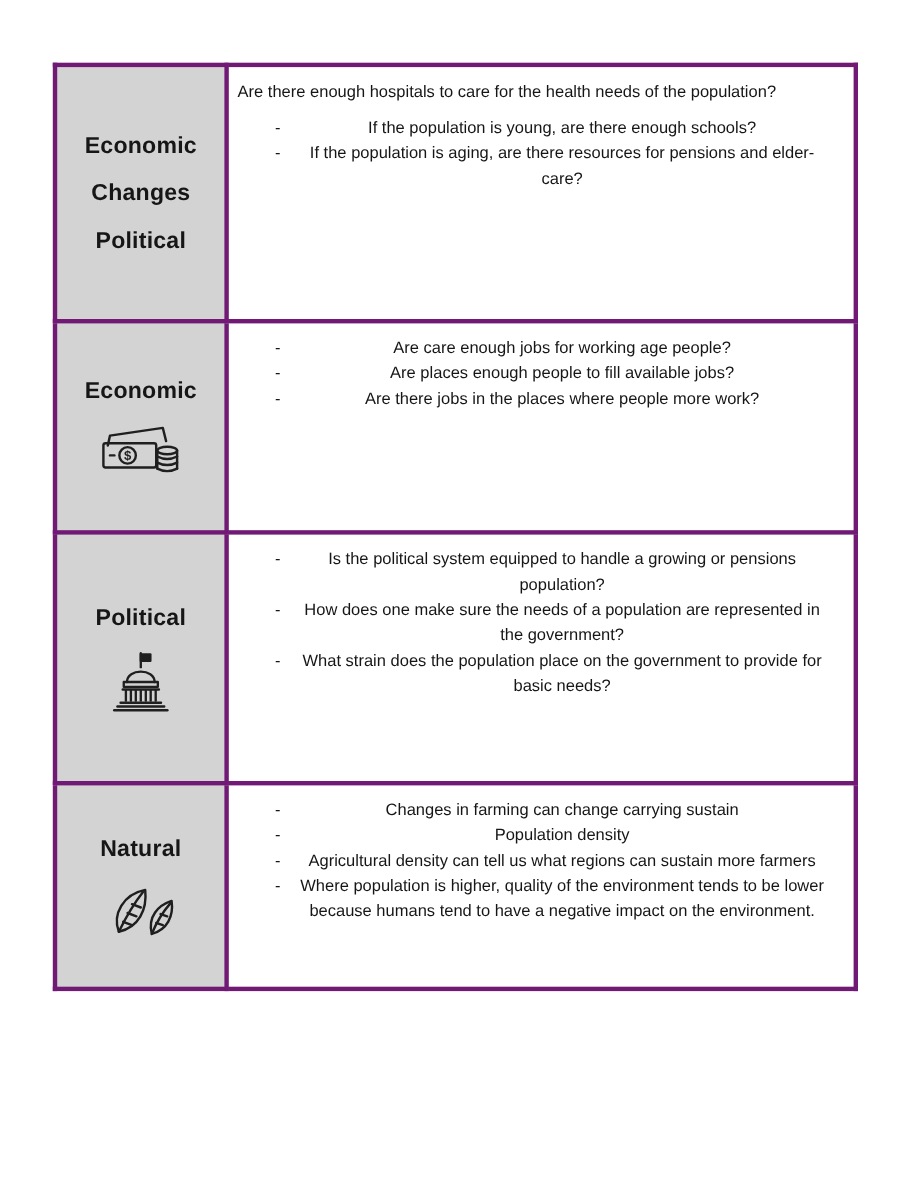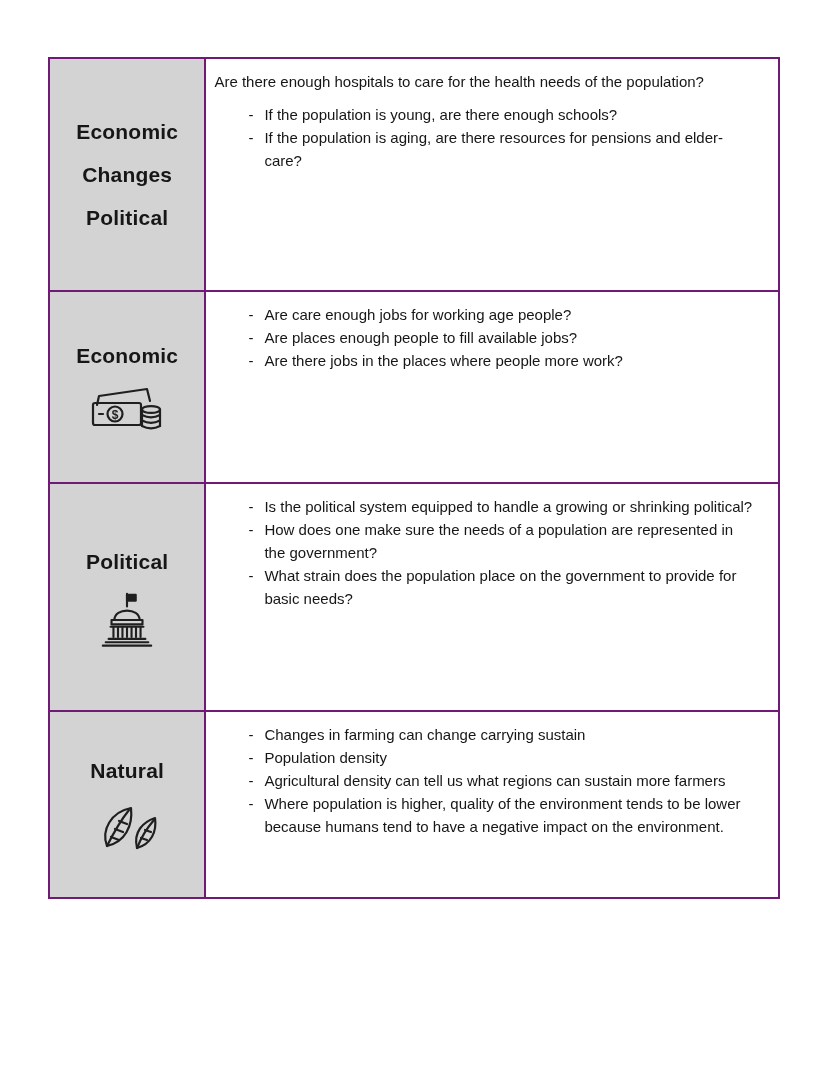--- a/index.html
+++ b/index.html
@@ -20,21 +20,21 @@
   }
   .doc-table {
     position: absolute;
     left: 48px;
     top: 57px;
     width: 732px;
     border-collapse: collapse;
     table-layout: fixed;
   }
   .doc-table td {
-    border: 2px solid #701a75;
+    border: 4px solid #701a75;
   }
   .label-cell {
     width: 150px;
     background: #d3d3d3;
     text-align: center;
     vertical-align: middle;
     padding: 6px 8px;
   }
   .content-cell {
     width: 550px;
@@ -61,20 +61,21 @@
     list-style: none;
     margin: 2px 0 0 0;
     padding: 0 4px 0 32px;
     font-size: 15px;
     line-height: 23px;
   }
   ul.bullets li {
     position: relative;
     padding-left: 18px;
     margin: 0;
+    text-align: center;
   }
   ul.bullets li::before {
     content: "-";
     position: absolute;
     left: 2px;
     top: 0;
   }
   .row-1 { height: 233px; }
   .row-2 { height: 192px; }
   .row-3 { height: 228px; }
@@ -149,21 +150,21 @@
             <path d="M41.3 38 V 47.5"></path>
             <path d="M46 38 V 47.5"></path>
             <path d="M13 49.5 H 51"></path>
             <path d="M10 53 H 54"></path>
             <path d="M7 56.5 H 57"></path>
           </svg>
         </span>
       </td>
       <td class="content-cell">
         <ul class="bullets">
-          <li>Is the political system equipped to handle a growing or shrinking political?</li>
+          <li>Is the political system equipped to handle a growing or pensions population?</li>
           <li>How does one make sure the needs of a population are represented in the government?</li>
           <li>What strain does the population place on the government to provide for basic needs?</li>
         </ul>
       </td>
     </tr>
 
     <tr class="row-4">
       <td class="label-cell">
         <div class="label-line">Natural</div>
         <span class="row-icon">

